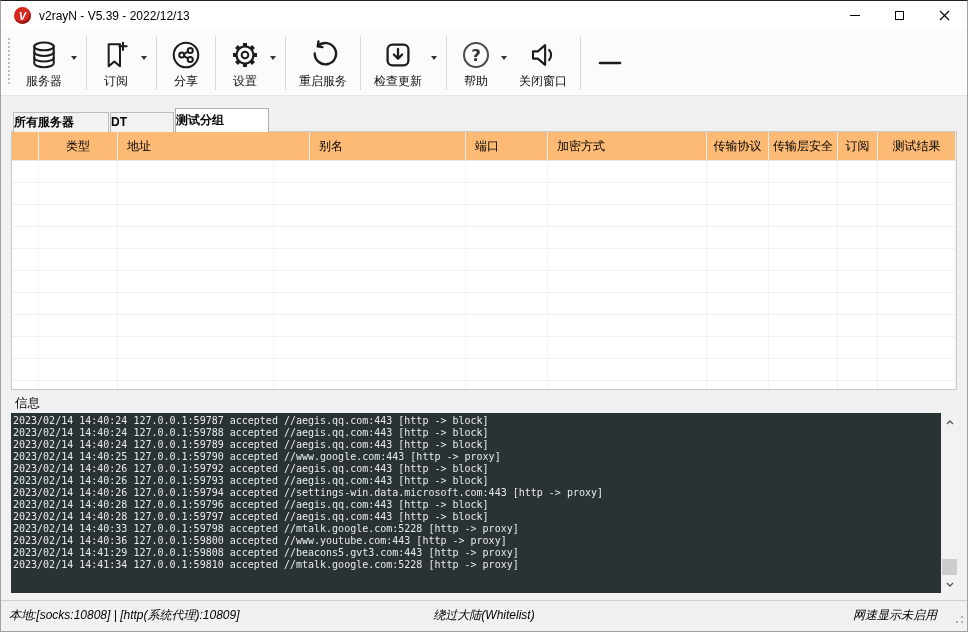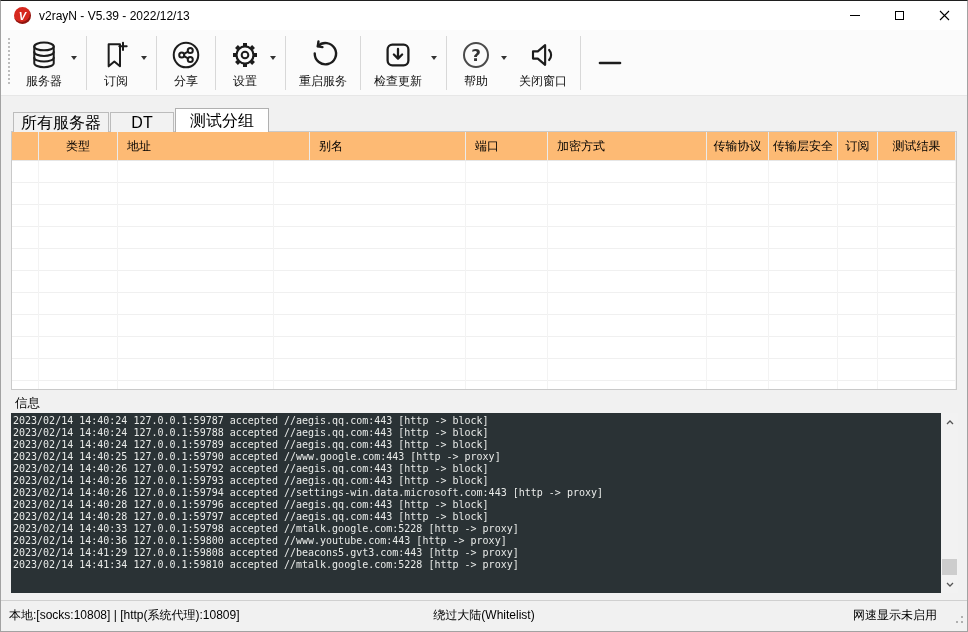--- a/index.html
+++ b/index.html
@@ -34,22 +34,22 @@
   .tb-icon svg { width:32px; height:32px; display:block; }
   .tb-label { font-size:12px; margin-top:2px; white-space:nowrap; color:#111; }
   .tb-caret { position:absolute; right:4px; top:22px; width:0; height:0;
               border-left:3.5px solid transparent; border-right:3.5px solid transparent; border-top:4px solid #333; }
   .tb-sep { width:1px; align-self:center; height:54px; background:#d8d8d8; margin:0 5px; }
   .ic { stroke:#1c1c1c; stroke-width:1.5; fill:none; stroke-linecap:round; stroke-linejoin:round; }
   .ic .th { stroke-width:3; stroke-linecap:butt; }
   .ic .softer { stroke:#4a4a4a; }
   
   .tabstrip { position:absolute; left:12px; top:107px; height:24px; display:flex; align-items:flex-end; z-index:3; }
-  .tab { height:20px; line-height:19px; text-align:center; font-size:16px; background:#f2f2f2;
-         border:1px solid #bcbcbc; border-bottom:none; }
+  .tab { height:20px; line-height:19px; text-align:left; font-size:12px; background:#f2f2f2;
+         border:1px solid #bcbcbc; border-bottom:none;font-weight:bold; }
   .tab + .tab { margin-left:1px; }
   .tab.active { height:24px; line-height:23px; background:#fff; border-color:#b0b0b0; z-index:4; }
   
   .grid { position:absolute; left:10px; top:130px; width:946px; height:259px; background:#fdba74;
           border:1px solid #c9c9c9; display:flex; flex-direction:column; }
   .grid-header { display:flex; height:29px; flex:none; }
   .gh { border-right:1px solid #ebebeb; border-bottom:1px solid #e6e6e6; font-size:12px;
         display:flex; align-items:center; padding-left:9px; white-space:nowrap; overflow:hidden; flex:none; }
   .gh.c { justify-content:center; padding-left:0; }
   .grid-body { flex:1; display:flex; background:repeating-linear-gradient(to bottom,#fff 0 21px,#f0f0f0 21px 22px); }
@@ -59,21 +59,21 @@
   .console { position:absolute; left:10px; top:412px; width:930px; height:180px; background:#2a3235;
              color:#e9ebe9; font-family:"DejaVu Sans Mono","Liberation Mono",monospace; font-size:10px;
              line-height:12px; padding:2px 0 0 2px; overflow:hidden; white-space:nowrap; }
   .console .line { height:12px; }
   .vscroll { position:absolute; left:940px; top:412px; width:17px; height:180px; background:#f2f2f2; }
   .vs-arrow { position:absolute; left:0; width:17px; height:16px; display:flex; align-items:center; justify-content:center; }
   .vs-arrow.up { top:1px; } .vs-arrow.down { bottom:1px; }
   .vs-thumb { position:absolute; left:1px; top:146px; width:15px; height:16px; background:#cdcdcd; }
   
   .statusbar { position:absolute; left:0; right:0; bottom:0; height:31px; background:#f1f1f1;
-               border-top:1px solid #d0d0d0; font-size:12px; }
+               border-top:1px solid #d0d0d0; font-size:12px;font-style:italic; }
   .sb-left { position:absolute; left:8px; top:0; line-height:29px; white-space:nowrap; }
   .sb-center { position:absolute; left:0; right:0; top:0; text-align:center; line-height:29px; }
   .sb-right { position:absolute; right:30px; top:0; line-height:29px; }
   .sb-grip { position:absolute; right:3px; bottom:4px; }
 </style>
 </head>
 <body>
 
 <div class="window">
 

